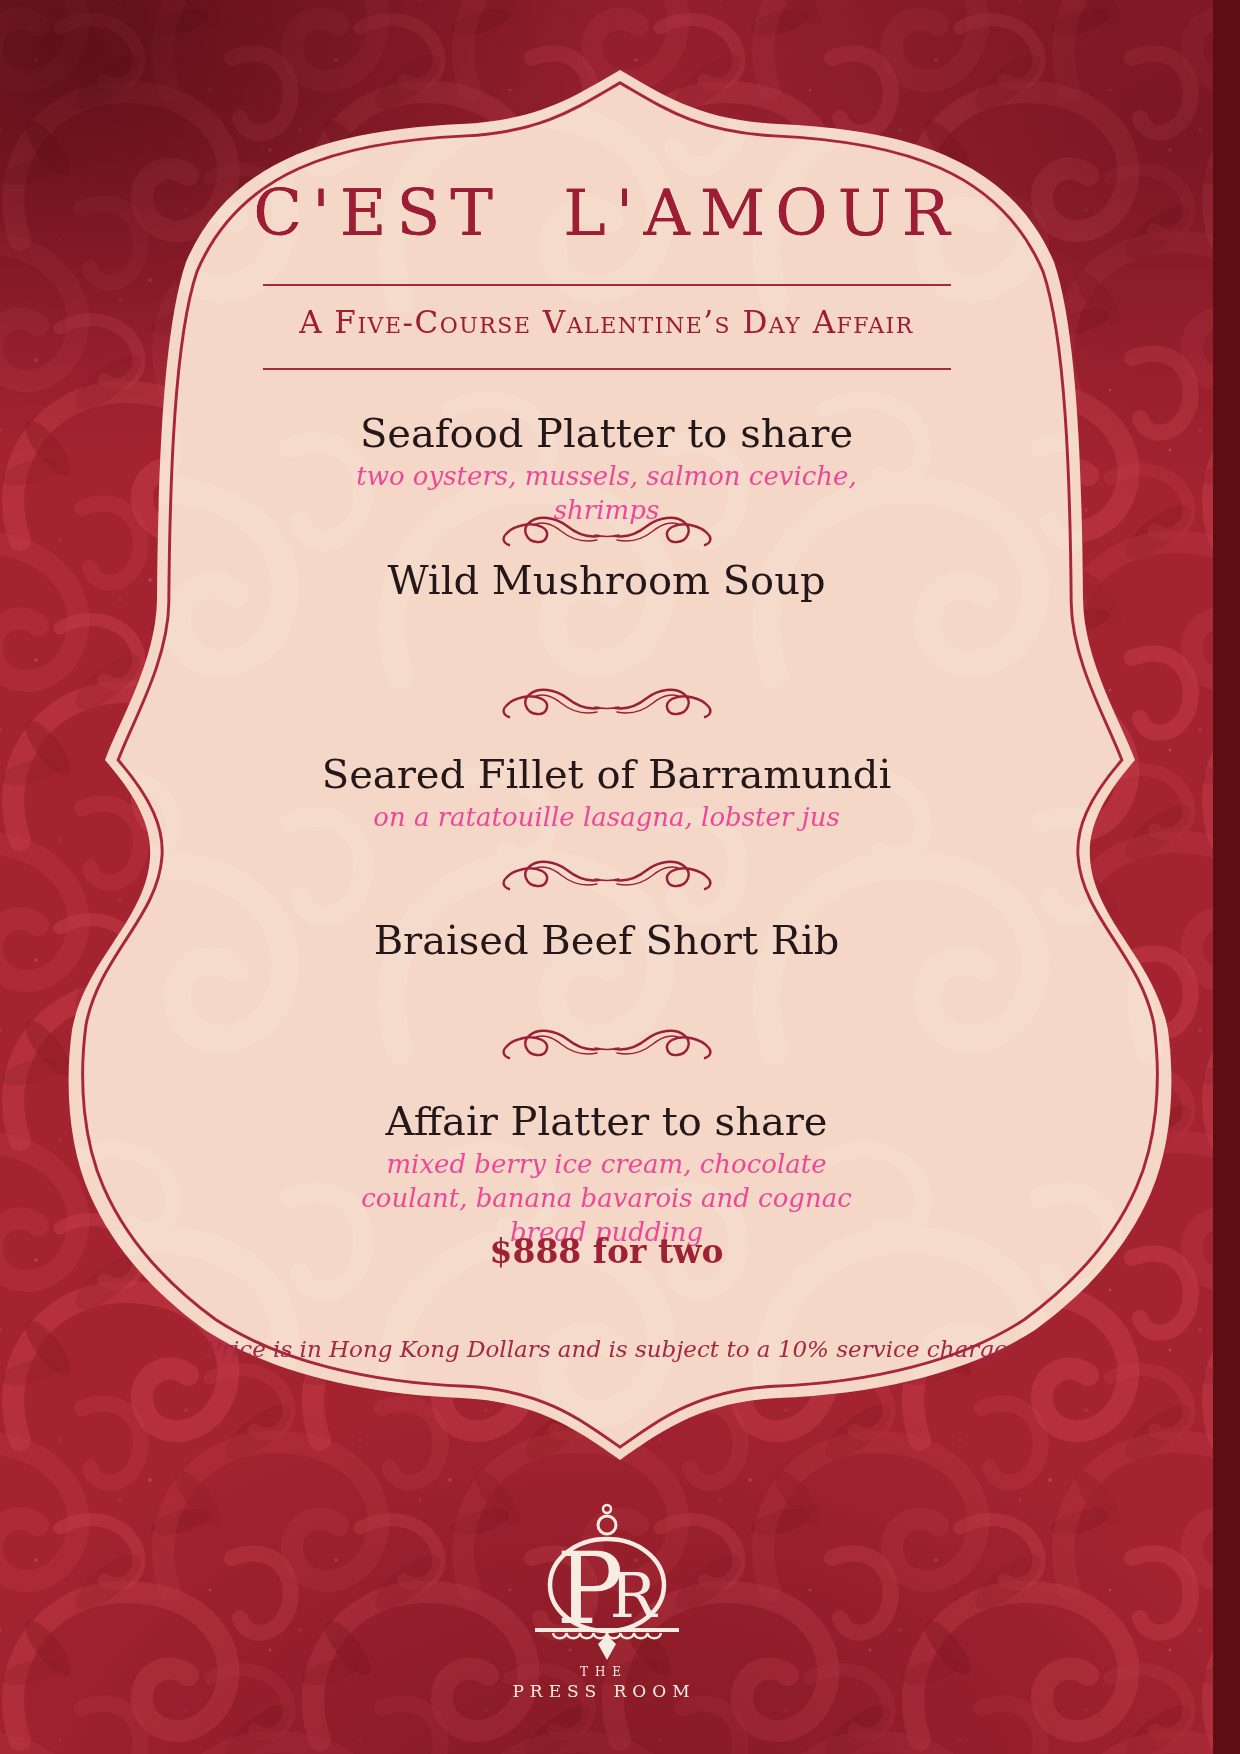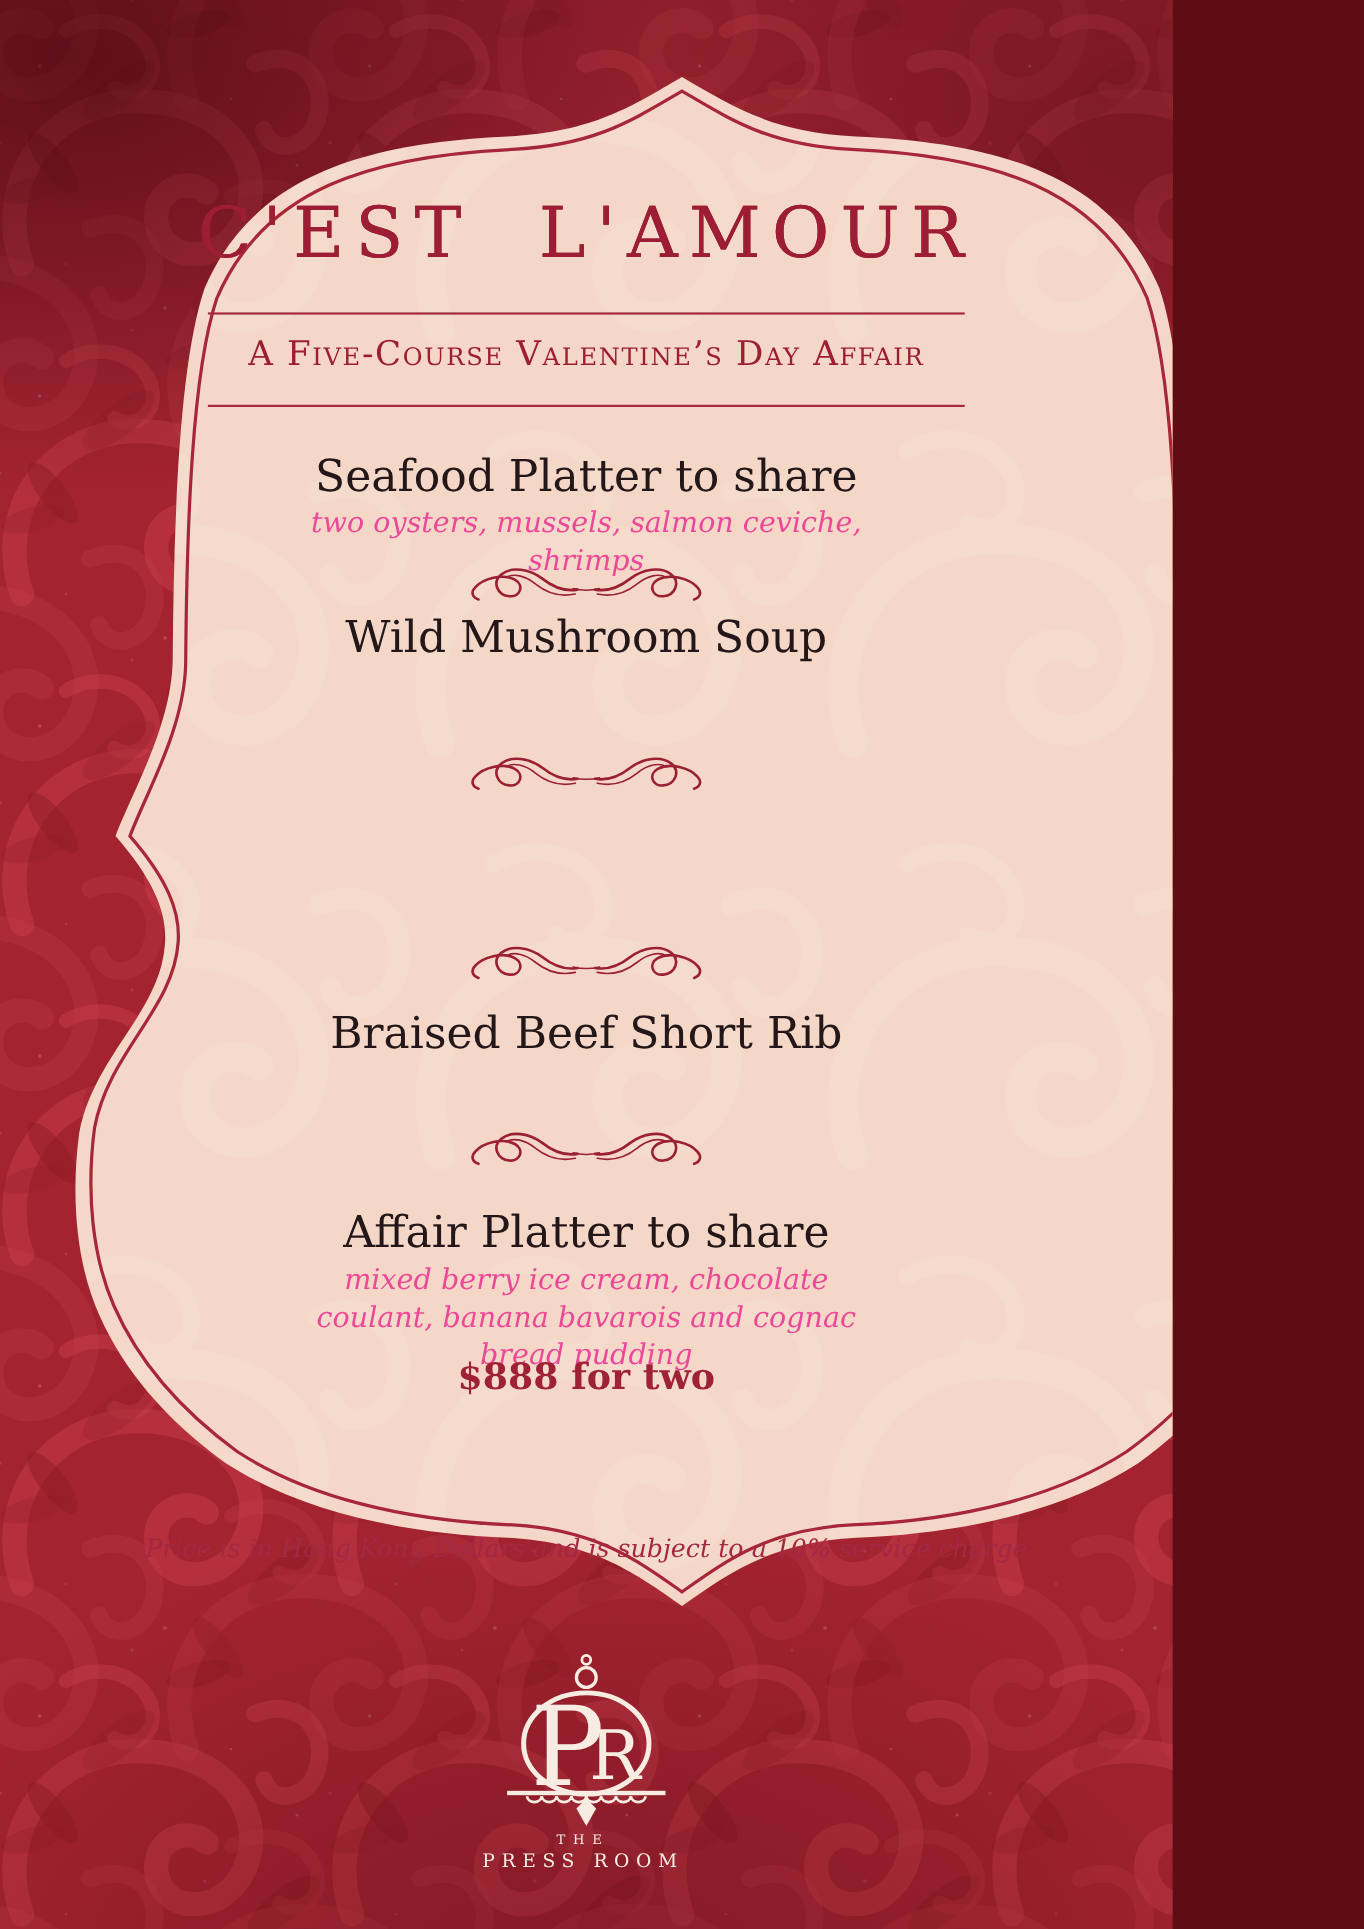--- a/index.html
+++ b/index.html
@@ -1,17 +1,17 @@
 <!DOCTYPE html>
 <html><head>
 <meta charset="utf-8">
 <style>
   html,body{margin:0;padding:0;background:#5e0d15;}
   #page{
-    position:relative;width:1066px;height:1754px;overflow:hidden;
+    position:relative;width:1213px;height:1754px;overflow:hidden;
     font-family:"DejaVu Serif","Liberation Serif",serif;
   }
   .bg-svg{position:absolute;inset:0;display:block;}
   .bg-shade{
     position:absolute;inset:0;pointer-events:none;
     background:
       radial-gradient(ellipse 900px 650px at 6% 3%, rgba(42,0,8,.5), rgba(42,0,8,0) 62%),
       radial-gradient(ellipse 800px 600px at 97% 8%, rgba(42,0,8,.28), rgba(42,0,8,0) 60%),
       radial-gradient(ellipse 1100px 700px at 50% 104%, rgba(58,2,10,.32), rgba(58,2,10,0) 65%),
       linear-gradient(180deg, rgba(30,0,6,.14), rgba(30,0,6,0) 22%);
@@ -27,21 +27,21 @@
   .rule-2{top:368px;}
   .subtitle{
     top:304px;font-size:31px;color:#9c1d34;font-weight:400;
     font-variant:small-caps;letter-spacing:1.5px;
   }
   .course{white-space:normal;width:760px;}
   .course-name{font-size:40px;font-weight:normal;color:#241719;line-height:1.15;}
   .course-desc{font-size:26px;font-style:italic;color:#ec4899;line-height:1.3;margin:4px auto 0 auto;max-width:520px;}
   .flourish{position:absolute;left:50%;transform:translateX(-50%);width:220px;height:48px;}
   .price{top:1232px;font-size:33px;font-weight:bold;color:#9e2136;}
-  .footnote{top:1395px;font-size:23px;font-style:italic;color:#a22843;}
+  .footnote{top:1336px;font-size:23px;font-style:italic;color:#a22843;}
   .logo{position:absolute;left:50%;transform:translateX(-50%);top:1496px;width:300px;height:212px;}
 </style>
 </head>
 <body>
 
 <div id="page">
 
   <svg class="bg-svg" width="1240" height="1754" viewBox="0 0 1240 1754">
     <defs>
       <pattern id="dm" width="300" height="300" patternUnits="userSpaceOnUse">
@@ -128,20 +128,24 @@
     </svg>
 
   <div class="abs course" style="top:557px">
     <div class="course-name">Wild Mushroom Soup</div>
   </div>
 
   <svg class="flourish" style="top:681px" viewBox="0 0 220 48">
       <use href="#flourish"></use>
     </svg>
 
+  <div class="abs course" style="top:751px">
+    <div class="course-name">Seared Fillet of Barramundi</div>
+    <div class="course-desc">on a ratatouille lasagna, lobster jus</div>
+  </div>
 
   <svg class="flourish" style="top:853px" viewBox="0 0 220 48">
       <use href="#flourish"></use>
     </svg>
 
   <div class="abs course" style="top:917px">
     <div class="course-name">Braised Beef Short Rib</div>
   </div>
 
   <svg class="flourish" style="top:1022px" viewBox="0 0 220 48">

